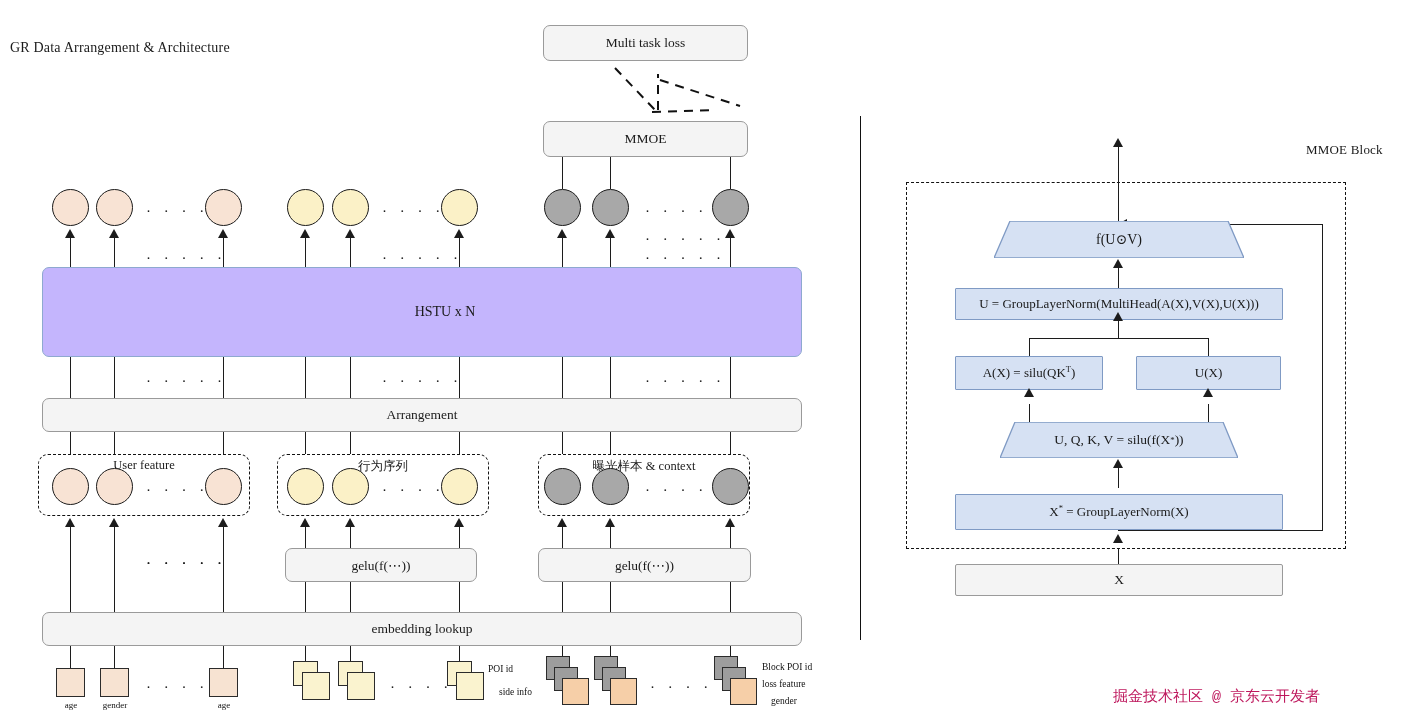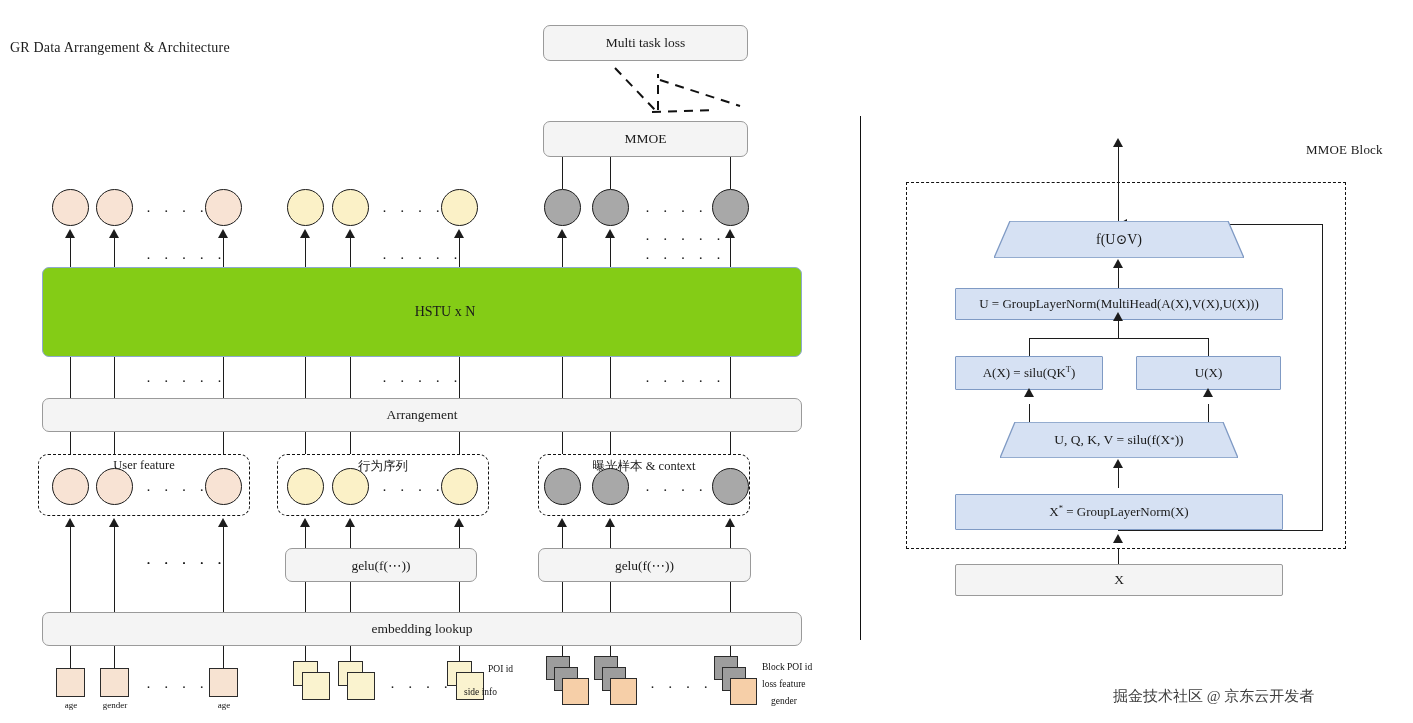--- a/index.html
+++ b/index.html
@@ -6,21 +6,21 @@
   body{width:1413px;height:723px;position:relative;overflow:hidden;
        font-family:"Liberation Serif","DejaVu Serif",serif;color:#1a1a1a;}
   .abs{position:absolute;}
   .ttl{font-size:14px;letter-spacing:.2px;}
 
   
   .box{position:absolute;box-sizing:border-box;display:flex;align-items:center;
        justify-content:center;text-align:center;}
   .gray-box{background:#f4f4f4;border:1px solid #9a9a9a;border-radius:7px;font-size:13.5px;}
   .gray-box-sq{background:#f4f4f4;border:1px solid #9a9a9a;border-radius:2px;font-size:13.5px;}
-  .blue-box{background:#84cc16;border:1px solid #8ea9cf;border-radius:7px;font-size:14px;padding-left:46px;}
+  .blue-box{background:#c4b5fd;border:1px solid #8ea9cf;border-radius:7px;font-size:14px;padding-left:46px;}
   .blue-rect{background:#d6e1f3;border:1px solid #7f9ac4;border-radius:1px;font-size:13px;}
 
   
   .dgroup{position:absolute;box-sizing:border-box;border:1.6px dashed #111;border-radius:10px;}
   .dgroup-label{position:absolute;top:3px;left:0;width:100%;text-align:center;font-size:12.5px;}
 
   
   .circ{position:absolute;border-radius:50%;border:1.4px solid #1c1c1c;box-sizing:border-box;}
   .c-peach{background:#f8e3d4;}
   .c-yellow{background:#fbf1c7;}
@@ -42,22 +42,22 @@
   .f-peach{background:#f7e3d2;}
   .f-yellow{background:#faf3cf;}
   .f-gray{background:#9d9d9d;}
   .f-orange{background:#f6cfa8;}
   .flabel{position:absolute;font-size:9px;text-align:center;color:#111;}
   .rlabel{position:absolute;font-size:9.5px;color:#111;white-space:nowrap;}
 
   
   .dash-block{position:absolute;box-sizing:border-box;border:1.7px dashed #111;}
   .divider{position:absolute;width:0;border-left:1.6px solid #111;}
-  .watermark{position:absolute;color:#404040;font-size:15px;
-             font-family:Liberation Serif, serif;white-space:nowrap;}
+  .watermark{position:absolute;color:#be185d;font-size:15px;
+             font-family:Liberation Mono, monospace;white-space:nowrap;}
   sup{font-size:.65em;vertical-align:super;}
 </style>
 </head>
 <body>
 
 <div class="abs ttl" style="left:10px;top:40px;">GR Data Arrangement &amp; Architecture</div>
 
 <div class="box gray-box" style="left:543px;top:25px;width:205px;height:36px;">Multi task loss</div>
 
 <svg class="abs" style="left:540px;top:60px;width:220px;height:62px;">
@@ -230,21 +230,21 @@
 <div class="dots" style="left:146px;top:556px;">· · · · ·</div>
 
 <div class="fsq f-yellow" style="left:293px;top:661px;width:25px;height:25px;"></div>
 <div class="fsq f-yellow" style="left:302px;top:672px;width:28px;height:28px;"></div>
 <div class="fsq f-yellow" style="left:338px;top:661px;width:25px;height:25px;"></div>
 <div class="fsq f-yellow" style="left:347px;top:672px;width:28px;height:28px;"></div>
 <div class="dots" style="left:390px;top:680px;">· · · · ·</div>
 <div class="fsq f-yellow" style="left:447px;top:661px;width:25px;height:25px;"></div>
 <div class="fsq f-yellow" style="left:456px;top:672px;width:28px;height:28px;"></div>
 <div class="rlabel" style="left:488px;top:664px;">POI id</div>
-<div class="rlabel" style="left:464px;top:687px;">side info</div>
+<div class="rlabel" style="left:499px;top:687px;">side info</div>
 
 <div class="fsq f-gray" style="left:546px;top:656px;width:24px;height:24px;"></div>
 <div class="fsq f-gray" style="left:554px;top:667px;width:24px;height:24px;"></div>
 <div class="fsq f-orange" style="left:562px;top:678px;width:27px;height:27px;"></div>
 
 <div class="fsq f-gray" style="left:594px;top:656px;width:24px;height:24px;"></div>
 <div class="fsq f-gray" style="left:602px;top:667px;width:24px;height:24px;"></div>
 <div class="fsq f-orange" style="left:610px;top:678px;width:27px;height:27px;"></div>
 
 <div class="dots" style="left:650px;top:680px;">· · · · ·</div>

